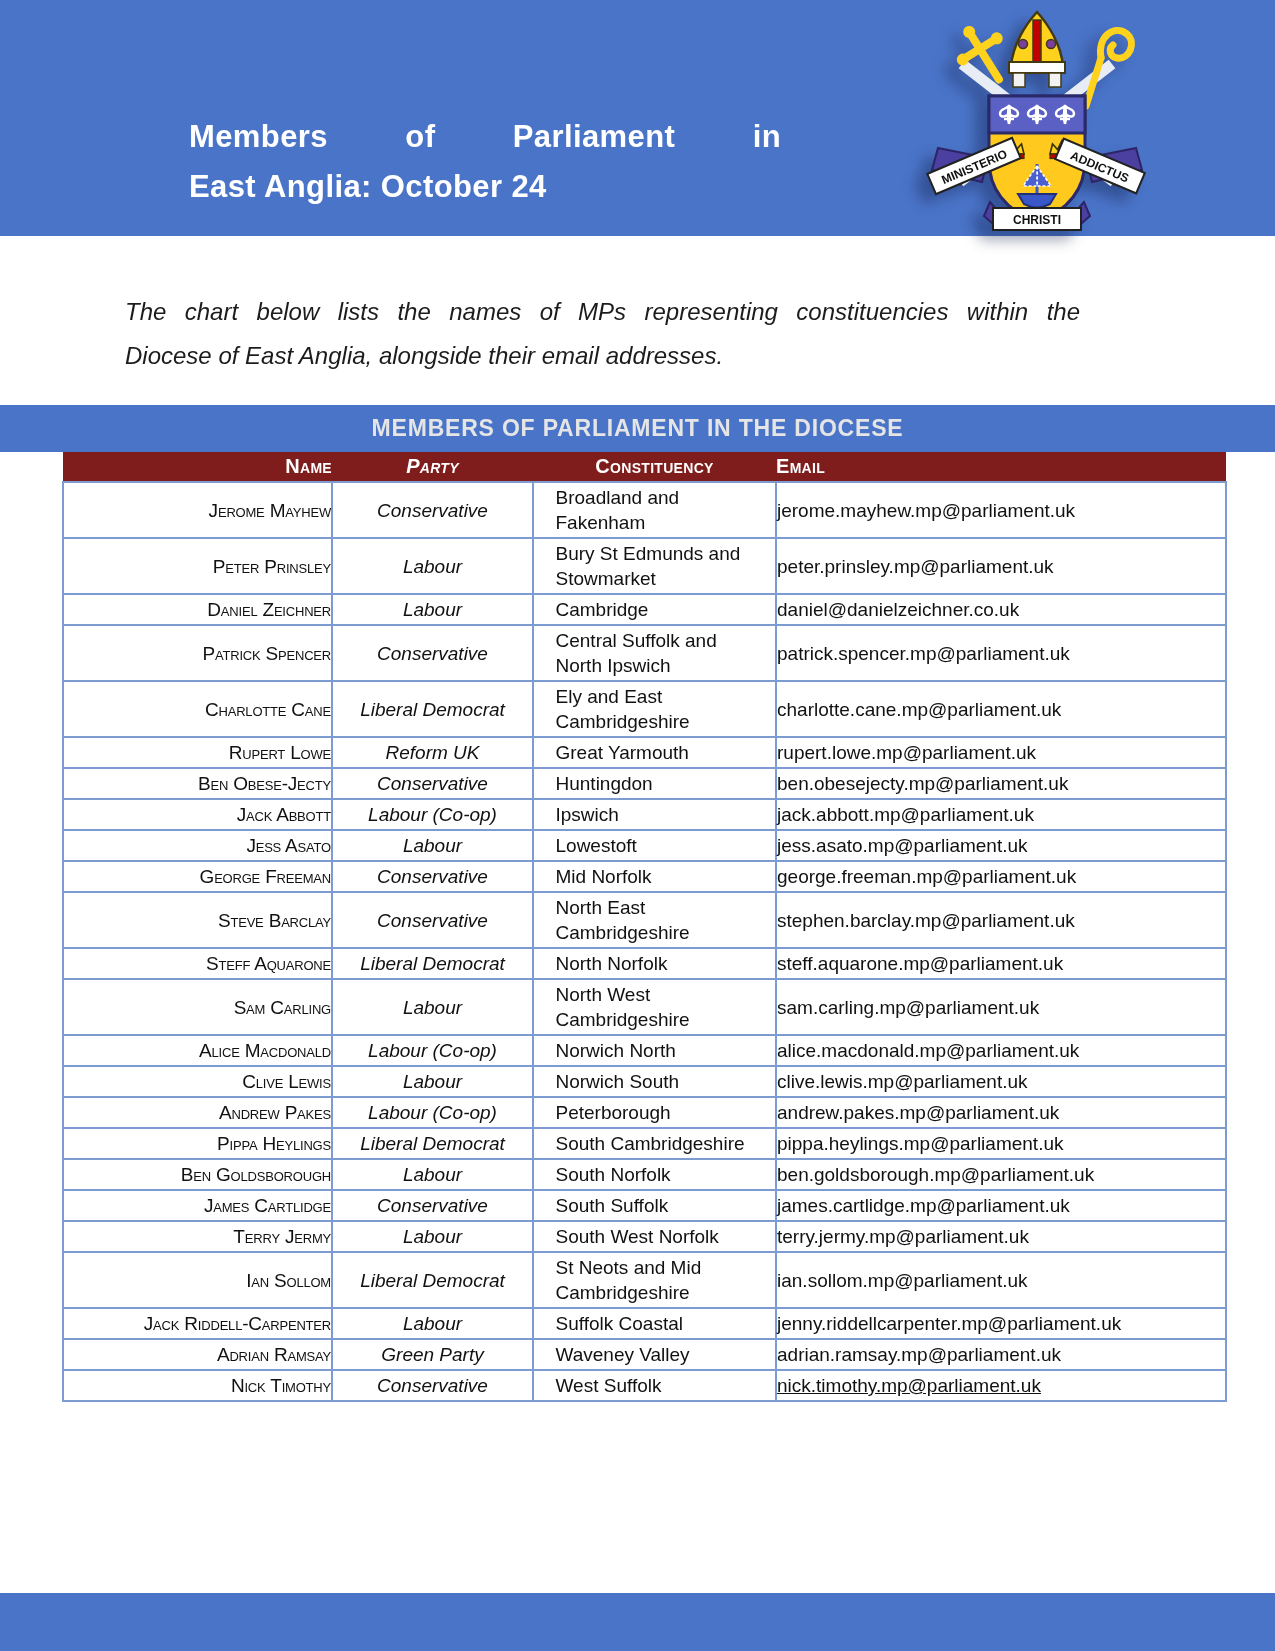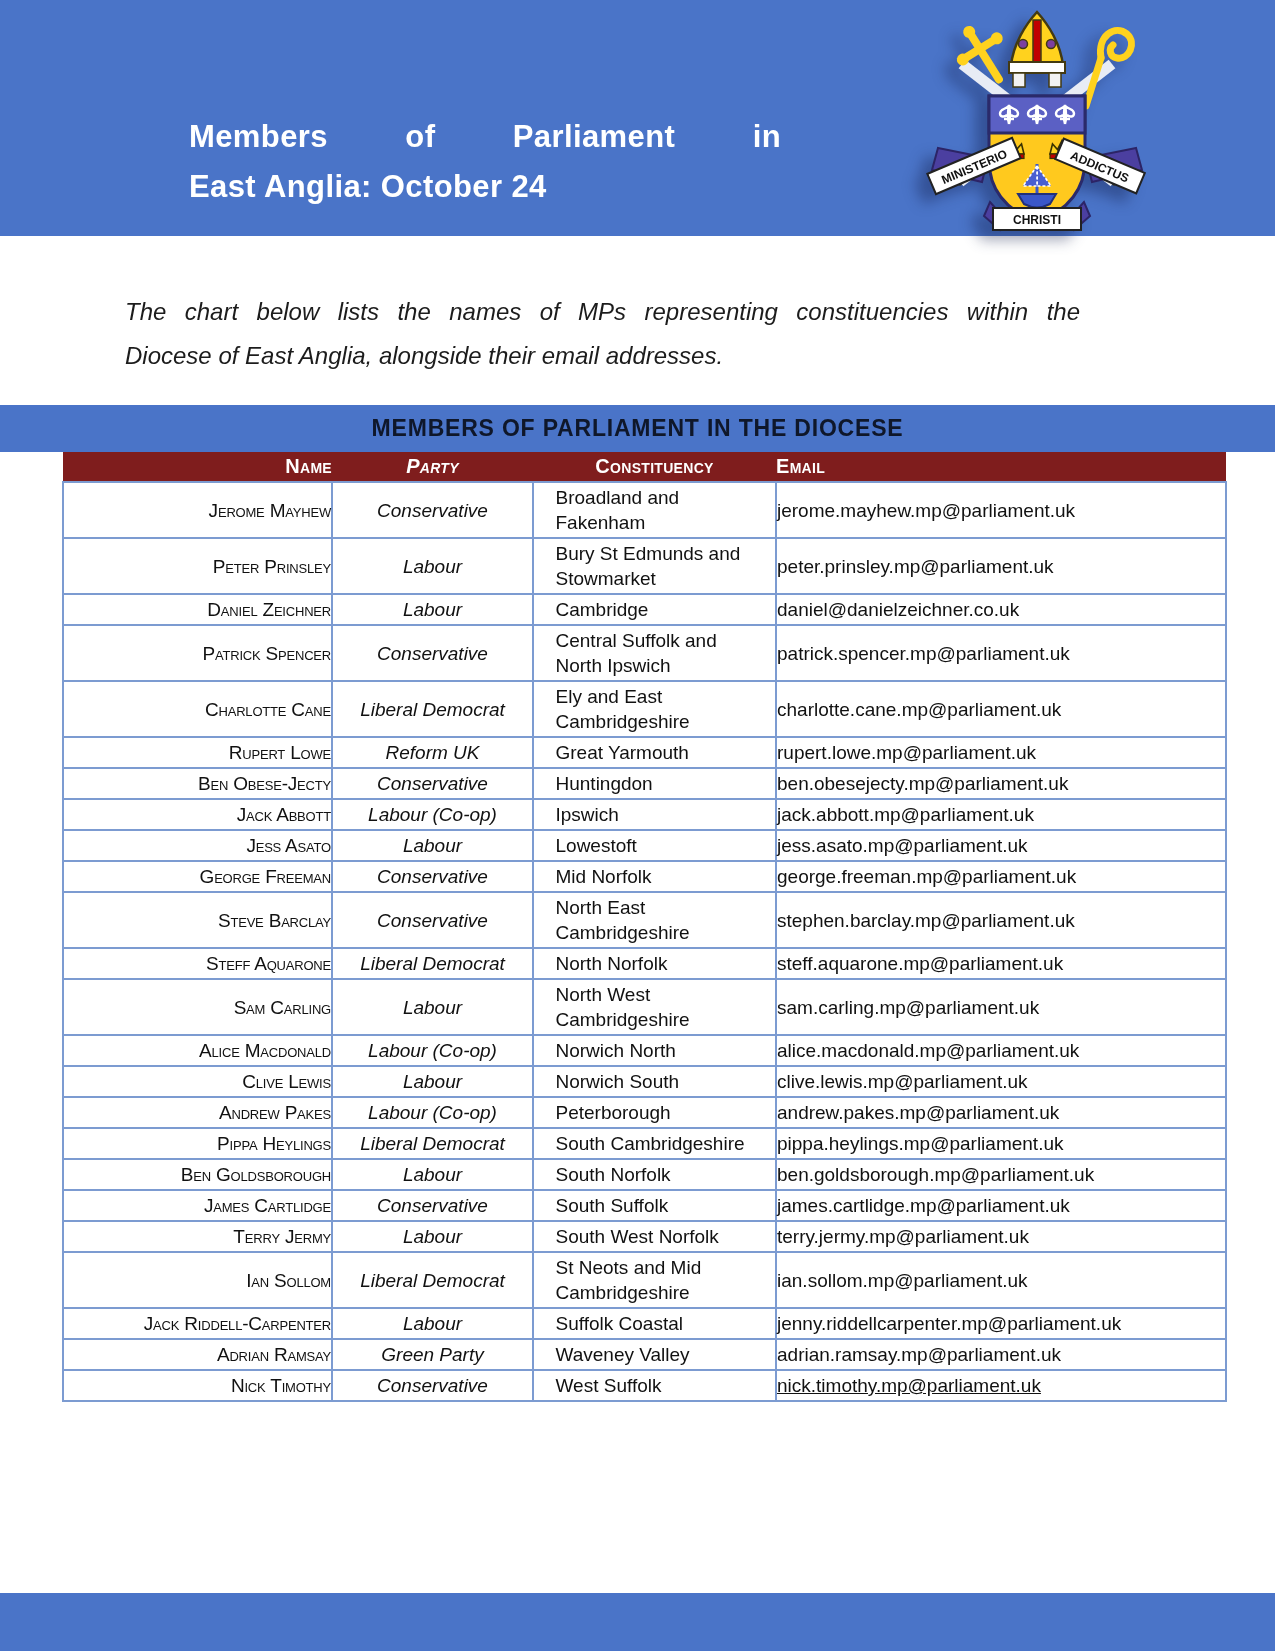--- a/index.html
+++ b/index.html
@@ -3,21 +3,21 @@
 <meta charset="utf-8">
 <style>
   html,body{margin:0;padding:0;}
   body{
     width:1275px;height:1651px;position:relative;overflow:hidden;
     background:#ffffff;font-family:"Liberation Sans",sans-serif;
   }
   .band{position:absolute;left:0;width:1275px;background:#4a74c8;}
   .band-top{top:0;height:236px;}
   .band-table-title{
-    top:405px;height:47px;color:#0f172a;font-weight:bold;font-size:23px;
+    top:405px;height:47px;color:#e5e5e5;font-weight:bold;font-size:23px;
     text-align:center;line-height:47px;letter-spacing:.8px;
   }
   .band-footer{top:1593px;height:58px;}
 
   .doc-title{
     position:absolute;left:145px;top:112px;width:592px;
     color:#ffffff;font-weight:bold;font-size:31px;line-height:50px;letter-spacing:.4px;margin-left:44px;
   }
   .doc-title .line1{display:block;text-align:justify;text-align-last:justify;}
   .doc-title .line2{display:block;}

